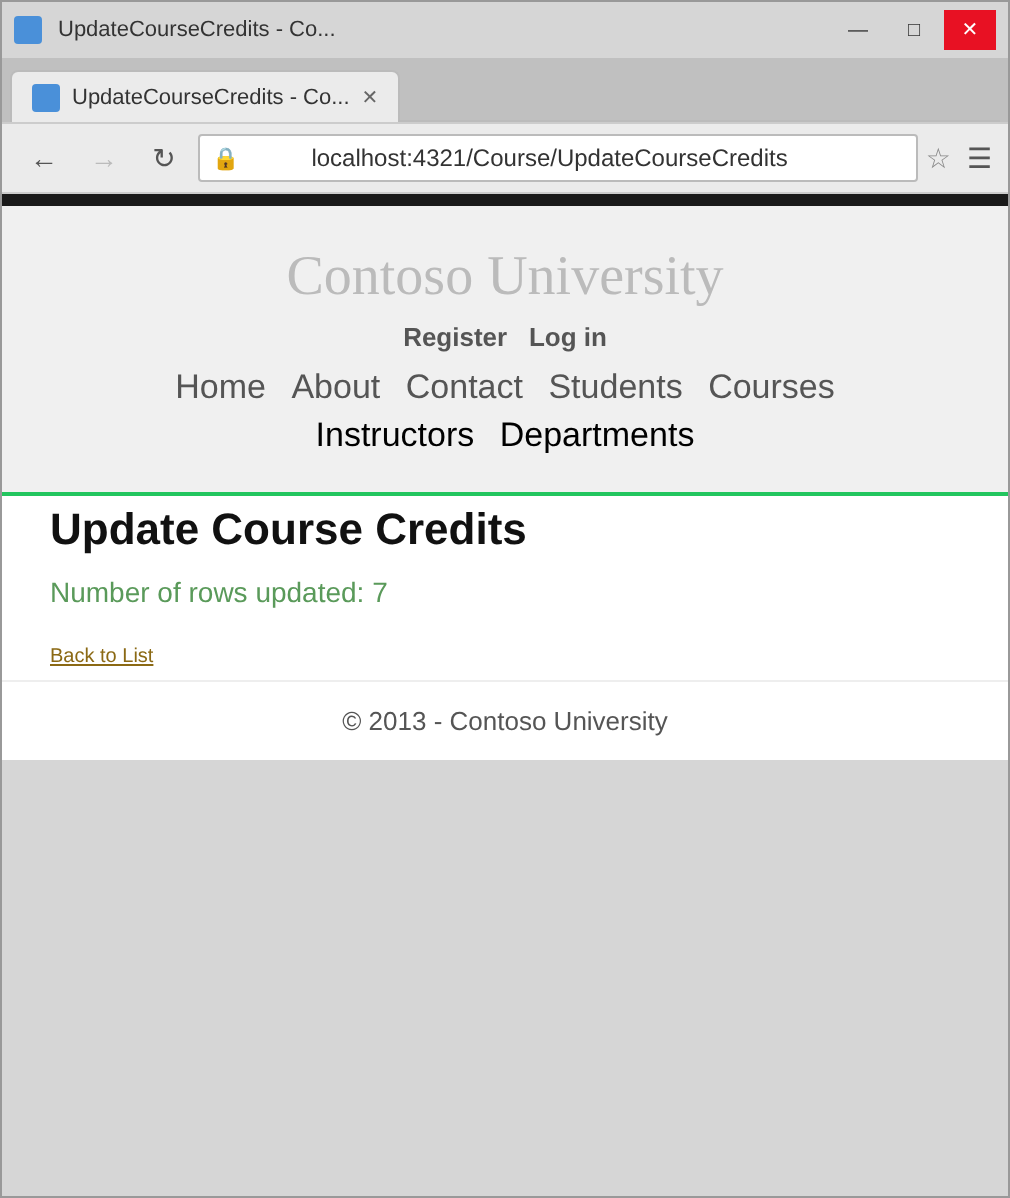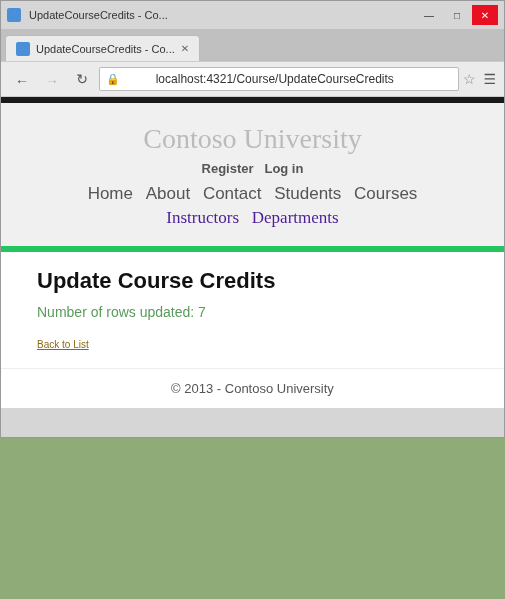--- a/index.html
+++ b/index.html
@@ -8,21 +8,21 @@
       font-family: 'Segoe UI', Arial, sans-serif;
       background: #8fac78;
       width: 505px;
       height: 599px;
       overflow: hidden;
     }
 
     
     .browser-window {
       width: 505px;
-      height: 438px;
+      height: 599px;
       background: #d6d6d6;
       border: 1px solid #999;
     }
 
     .tab-bar {
       display: flex;
       align-items: flex-end;
       height: 32px;
       background: #c0c0c0;
       padding: 0 4px;
@@ -186,21 +186,21 @@
       flex: 1;
       display: flex;
       flex-direction: column;
       min-height: 0;
     }
 
     .site-header {
       background: #f0f0f0;
       text-align: center;
       padding: 20px 0 10px 0;
-      border-bottom: 6px solid #22c55e;
+      border-bottom: 2px solid #22c55e;
     }
 
     .site-title {
       font-size: 28px;
       color: #bbb;
       font-family: Georgia, serif;
       font-weight: normal;
       margin-bottom: 6px;
     }
 
@@ -228,30 +228,29 @@
       margin: 0 4px;
     }
 
     .nav-links-2 {
       font-size: 17px;
       color: #555;
       margin-bottom: 8px;
     }
 
     .nav-links-2 a {
-      color: #4c1d95;
+      color: #000000;
       text-decoration: none;
       margin: 0 4px;
-      font-family: Liberation Serif, serif;
     }
 
     
     .main-content {
       background: white;
-      margin: 12px;
+      margin: 0;
       padding: 4px 24px;
       flex: 1;
     }
 
     .page-title {
       font-size: 22px;
       font-weight: bold;
       color: #111;
       margin-bottom: 10px;
     }

